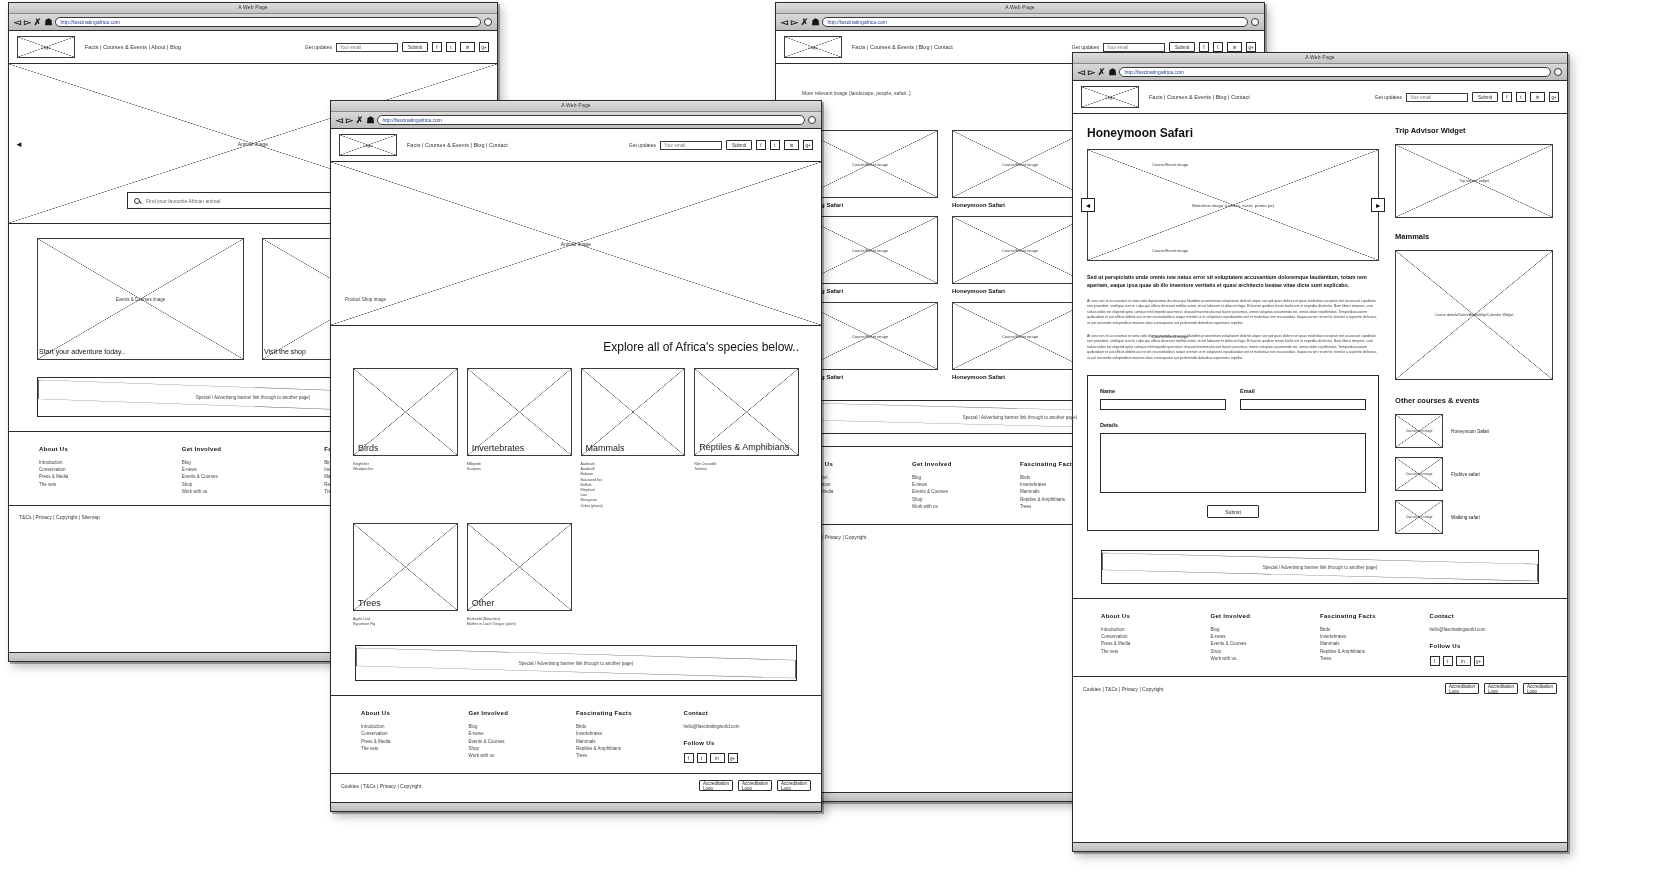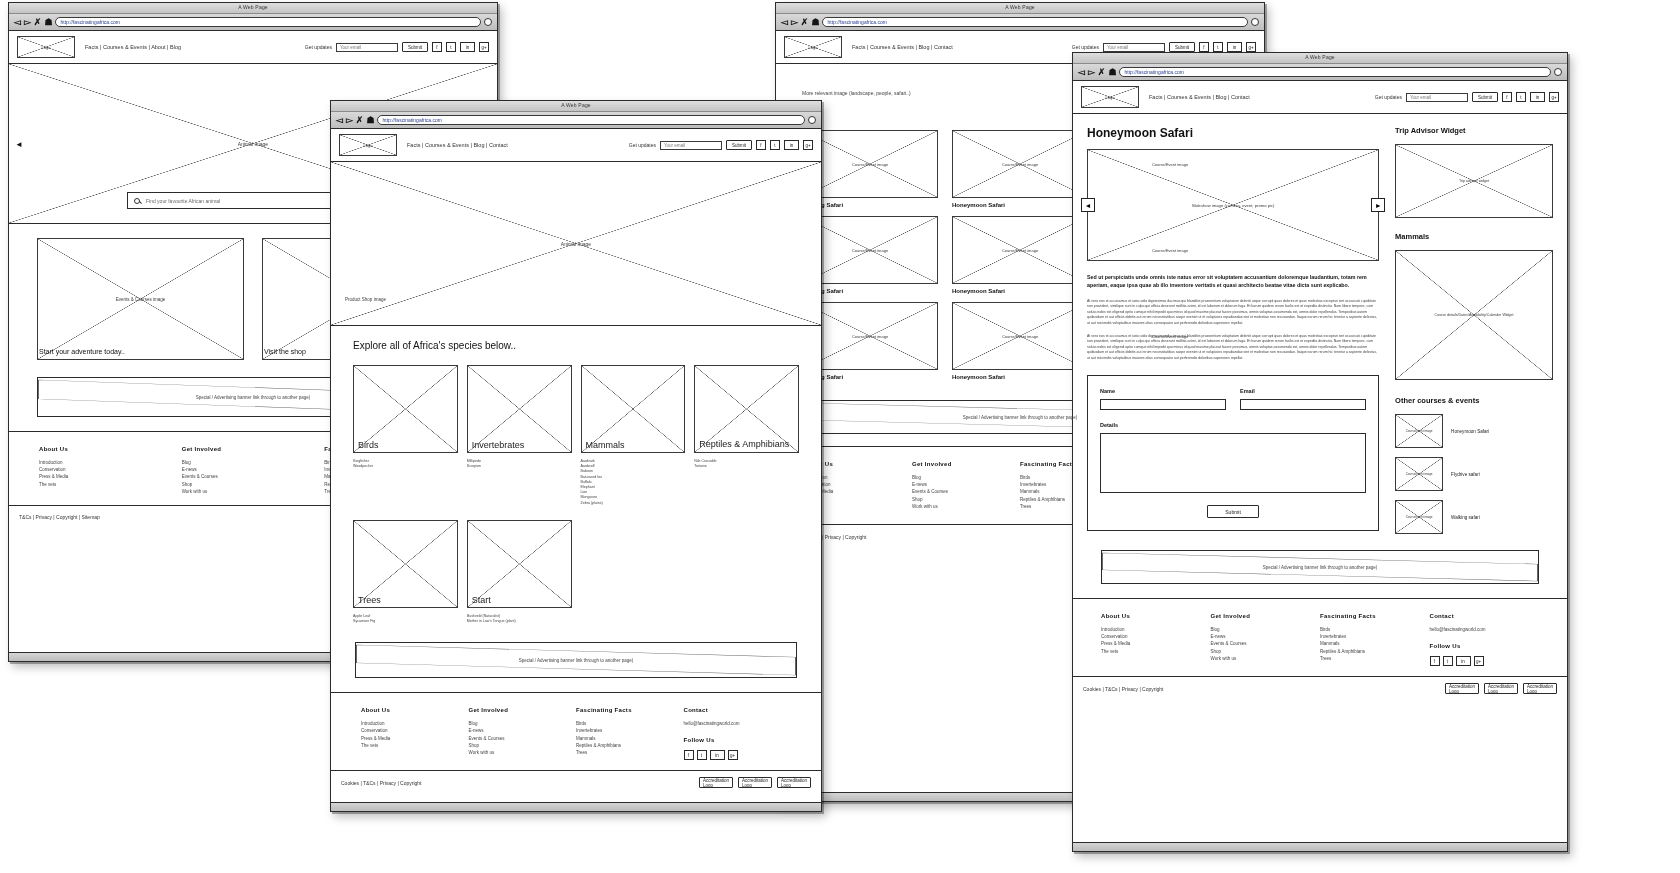--- a/index.html
+++ b/index.html
@@ -452,21 +452,21 @@
         </div>
       </div>
 
       <div class="hero" style="height:164px;">
         <div class="xbox" style="position:absolute;inset:0;border:none;">
           <div class="cap" style="font-size:5px;">Animal image</div>
         </div>
       </div>
 
       <div style="padding:14px 22px 0 22px;">
-        <div style="text-align:left;font-size:10px;color:#111;margin-bottom:14px;">Explore all of Africa's species below..</div>
+        <div style="text-align:right;font-size:12px;color:#111;margin-bottom:14px;">Explore all of Africa's species below..</div>
 
         <div class="grid-cards" style="gap:9px;align-items:flex-start;">
           <div style="flex:1;">
             <div class="xbox" style="height:88px;">
               <div class="cap-bl" style="font-size:9px;">Birds</div>
             </div>
             <ul class="tiny-list" style="list-style:none;margin:6px 0 0 0;padding:0;font-size:3.6px;">
               <li>Kingfisher</li>
               <li>Woodpecker</li>
             </ul>
@@ -512,21 +512,21 @@
             <div class="xbox" style="height:88px;">
               <div class="cap-bl" style="font-size:9px;">Trees</div>
             </div>
             <ul class="tiny-list" style="list-style:none;margin:6px 0 0 0;padding:0;font-size:3.6px;">
               <li>Apple Leaf</li>
               <li>Sycamore Fig</li>
             </ul>
           </div>
           <div style="flex:1;">
             <div class="xbox" style="height:88px;">
-              <div class="cap-bl" style="font-size:9px;">Start</div>
+              <div class="cap-bl" style="font-size:9px;">Other</div>
             </div>
             <ul class="tiny-list" style="list-style:none;margin:6px 0 0 0;padding:0;font-size:3.6px;">
               <li>Bushveld (Naturalist)</li>
               <li>Mother in Law's Tongue (plant)</li>
             </ul>
           </div>
           <div style="flex:1;"></div>
           <div style="flex:1;"></div>
         </div>
       </div>

